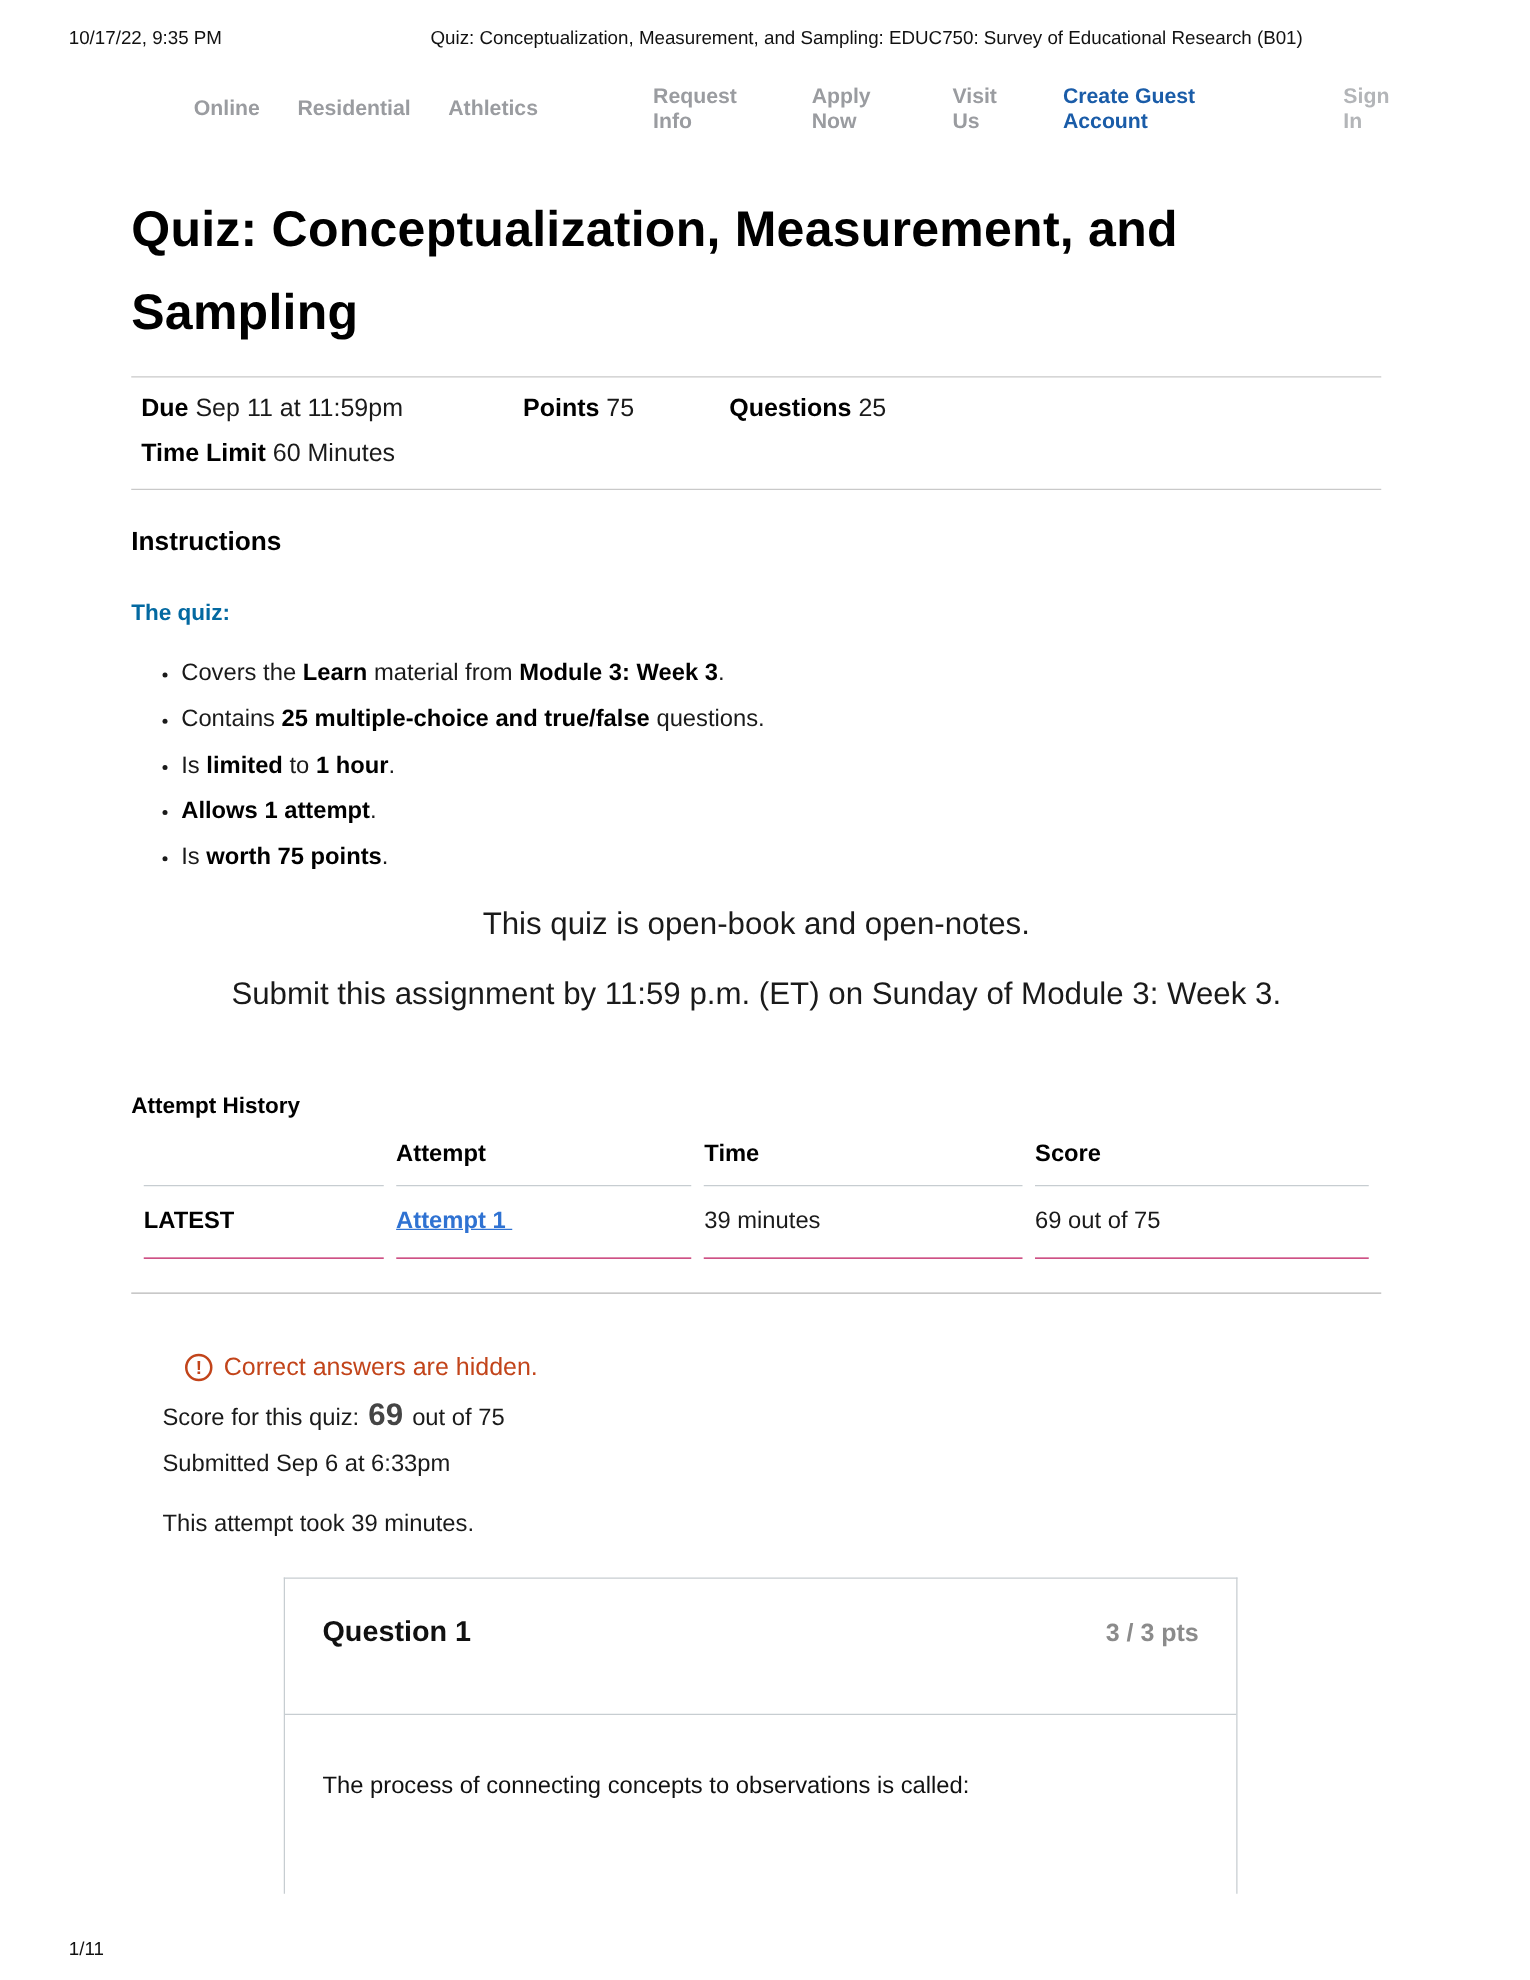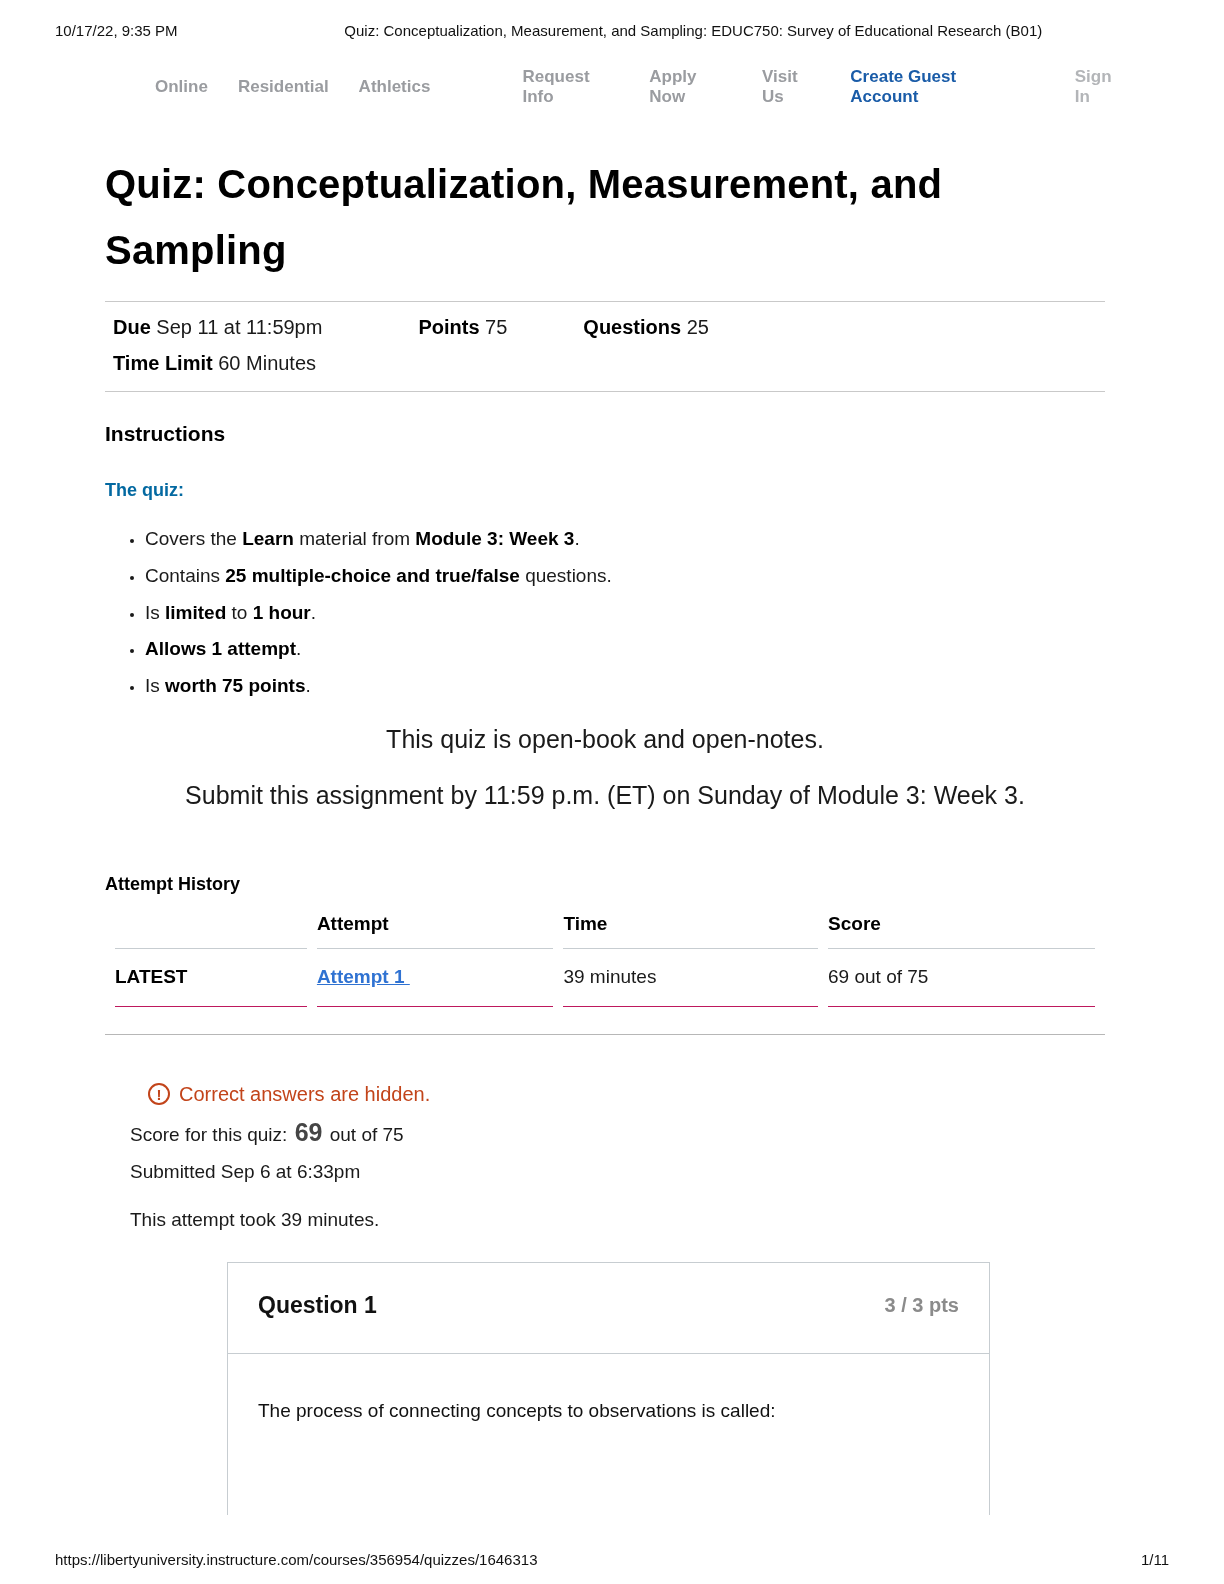--- a/index.html
+++ b/index.html
@@ -151,23 +151,23 @@
     margin-left: 122px;
     margin-top: 31px;
     width: 763px;
     height: 253px;
     border: 1px solid #c7cdd1;
     border-bottom: none;
     background: #fff;
   }
   .question-card .q-header {
     display: flex;
-    align-items: center;
+    align-items: flex-end;
     justify-content: space-between;
-    padding: 29px 30px 34px 30px;
+    padding: 29px 30px 52px 30px;
     border-bottom: 1px solid #c7cdd1;
   }
   .q-header .q-title { font-size: 23px; font-weight: 700; color: #111; }
   .q-header .q-pts { font-size: 20px; font-weight: 700; color: #8b8b8b; }
   .question-card .q-body { padding: 46px 30px 0 30px; font-size: 19px; color: #111; }
 </style>
 </head>
 <body>
 
 <div class="page" style="--link-blue: #2f72d2; --cta-blue: #1a5ca8; --warning: #c2441a;">
@@ -271,17 +271,16 @@
       <div class="q-header">
         <span class="q-title">Question 1</span>
         <span class="q-pts">3 / 3 pts</span>
       </div>
       <div class="q-body">The process of connecting concepts to observations is called:</div>
     </div>
 
   </div>
 
   <div class="print-footer">
-    <span>https://libertyuniversity.instructure.com/courses/356954/quizzes/1646313</span>
     <span>1/11</span>
   </div>
 
 </div>
 
 </body></html>

